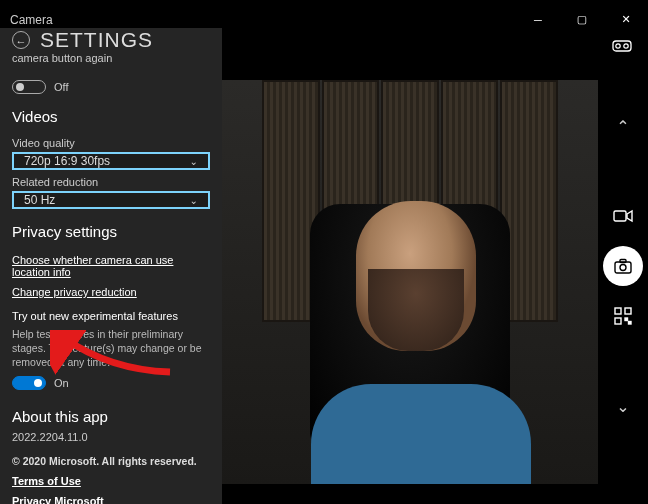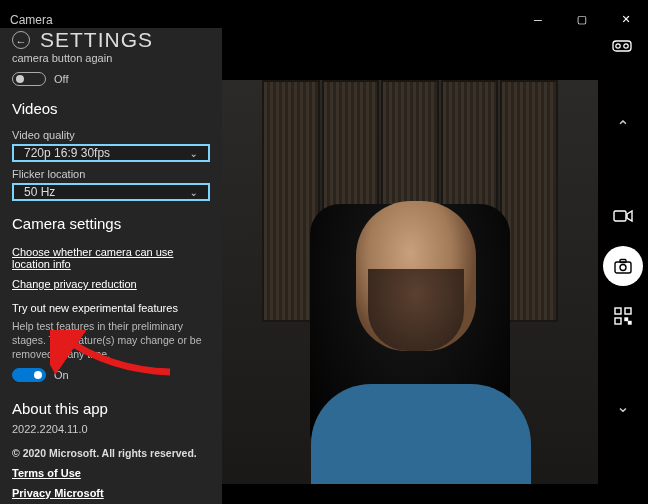--- a/index.html
+++ b/index.html
@@ -10,21 +10,21 @@
 .winctrl div { width: 44px; height: 28px; display: flex; align-items: center; justify-content: center; color: #fff; cursor: pointer; font-size: 11px; }
 
 .main { position: absolute; top: 28px; left: 0; right: 0; bottom: 0; display: flex; }
 
 .settings-panel { width: 222px; background: rgba(40,40,40,0.92); padding: 0 12px 12px 12px; overflow: hidden; font-size: 12px; color: #ddd; display: flex; flex-direction: column; }
 .settings-header { display: flex; align-items: center; gap: 10px; height: 40px; }
 .settings-header .back { width: 18px; height: 18px; border: 1px solid #aaa; border-radius: 50%; display: flex; align-items: center; justify-content: center; font-size: 11px; cursor: pointer; }
 .settings-header h1 { font-size: 21px; font-weight: 300; letter-spacing: 1px; }
 
 .small-text { font-size: 11px; color: #ccc; }
-.toggle { display: flex; align-items: center; gap: 8px; margin-top: 8px; }
+.toggle { display: flex; align-items: center; gap: 8px; margin-top: 16px; }
 .switch { width: 34px; height: 14px; border: 1px solid #aaa; border-radius: 10px; position: relative; cursor: pointer; }
 .switch .knob { position: absolute; width: 8px; height: 8px; background: #ccc; border-radius: 50%; top: 2px; left: 3px; }
 .switch.on { background: #0078d4; border-color: #0078d4; }
 .switch.on .knob { background: #fff; left: auto; right: 3px; }
 
 .section-title { font-size: 15px; font-weight: 400; color: #fff; margin-top: 14px; margin-bottom: 6px; }
 .field-label { font-size: 11px; color: #ccc; margin-top: 6px; margin-bottom: 3px; }
 .dropdown { border: 2px solid #7dd3fc; background: rgba(0,0,0,0.2); height: 26px; display: flex; align-items: center; justify-content: space-between; padding: 0 10px; font-size: 12px; cursor: pointer; }
 .dropdown .chev { font-size: 10px; color: #ccc; }
 
@@ -87,27 +87,27 @@
     </div>
 
     <div class="section-title">Videos</div>
 
     <div class="field-label">Video quality</div>
     <div class="dropdown">
       <span>720p 16:9 30fps</span>
       <span class="chev">⌄</span>
     </div>
 
-    <div class="field-label">Flicker location</div>
+    <div class="field-label">Related reduction</div>
     <div class="dropdown">
       <span>50 Hz</span>
       <span class="chev">⌄</span>
     </div>
 
-    <div class="section-title">Camera settings</div>
+    <div class="section-title">Privacy settings</div>
     <span class="link">Choose whether camera can use location info</span>
     <span class="link">Change privacy reduction</span>
 
     <div class="field-label" style="margin-top:12px;color:#fff;">Try out new experimental features</div>
     <div class="desc">Help test features in their preliminary stages. The feature(s) may change or be removed at any time.</div>
     <div class="toggle" style="margin-top:6px;">
       <div class="switch on">
           <div class="knob"></div>
         </div>
       <span class="small-text">On</span>

